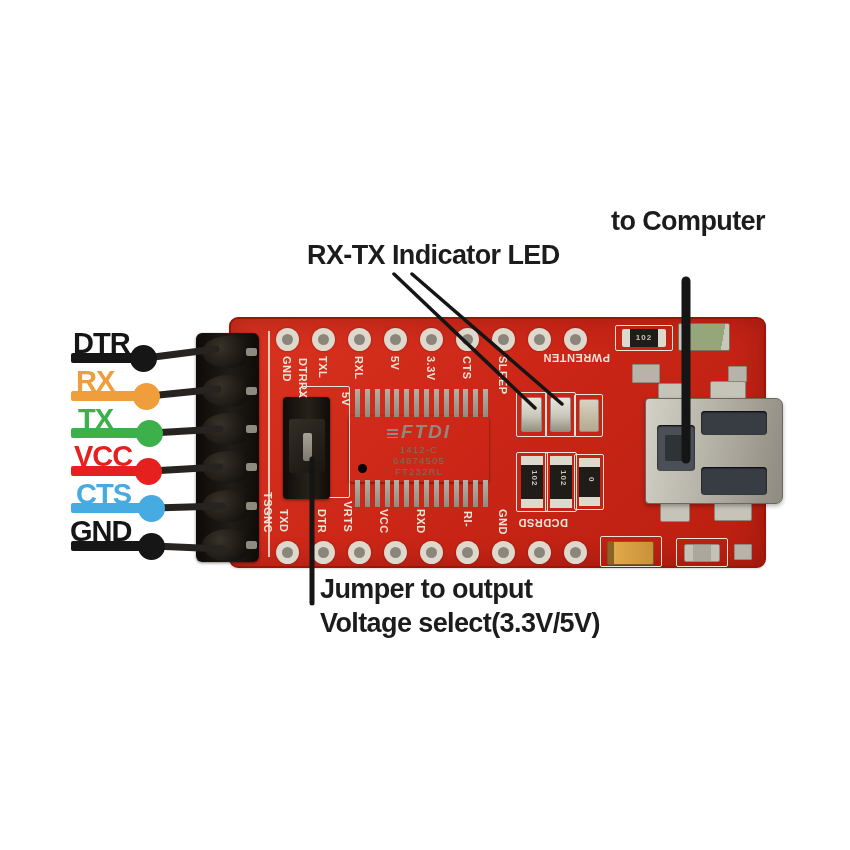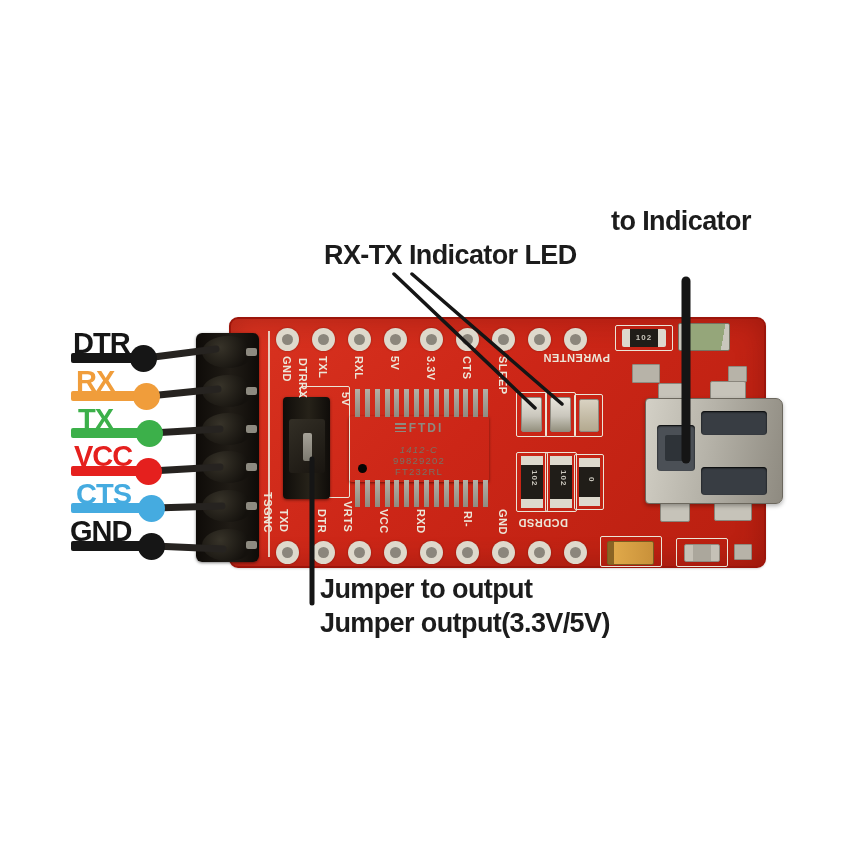--- a/index.html
+++ b/index.html
@@ -28,21 +28,21 @@
   .silk{position:absolute;color:#ece6d8;font-size:11px;font-weight:bold;letter-spacing:.5px;
         white-space:nowrap;transform-origin:0 0;}
   .outline{position:absolute;border:1.5px solid #ebe5d7;border-radius:2px;}
   .pad{position:absolute;background:#b7b3a8;border:1px solid #8f8b80;border-radius:1px;}
   
   #chip{position:absolute;left:349px;top:416px;width:140px;height:66px;border-radius:3px;
         background:linear-gradient(160deg,#2a2username 0%,#23201b 0%,#17140f 60%,#0f0c09 100%);
         box-shadow:0 1px 3px rgba(0,0,0,.5);}
   .chippin{position:absolute;width:5px;background:linear-gradient(#b3b0a6,#8f8b80);}
   .chiptext{position:absolute;left:0;right:0;text-align:center;color:#8d8a80;}
-  .chipbrand{top:5px;font-size:12px;font-weight:bold;letter-spacing:2px;}
+  .chipbrand{top:5px;font-size:19px;font-weight:bold;font-style:italic;letter-spacing:2px;}
   .chipline{font-size:9.5px;letter-spacing:1.2px;color:#767366;}
   .logobars{display:inline-block;width:11px;height:9px;margin-right:3px;
             background:repeating-linear-gradient(#8d8a80 0 2px,transparent 2px 4px);}
   
   #header{position:absolute;left:196px;top:333px;width:63px;height:229px;border-radius:6px;
           background:linear-gradient(90deg,#0e0b08,#201c16 55%,#0e0b08);box-shadow:0 1px 3px rgba(0,0,0,.5);}
   .bump{position:absolute;left:202px;width:52px;height:32px;border-radius:50%;
         background:radial-gradient(circle at 35% 35%,#373329,#14110d 70%);}
   .pintip{position:absolute;width:11px;height:8px;background:#8d8a80;border-radius:2px;}
   .ledbody{position:absolute;background:linear-gradient(#e9e6dd,#c9c6bc 55%,#95917f);
@@ -71,22 +71,22 @@
 
     <div id="header"></div>
 
     <div class="outline" style="left:300px;top:386px;width:50px;height:112px;"></div>
     <div class="abs" style="left:283px;top:397px;width:47px;height:102px;background:linear-gradient(90deg,#0f0c09,#262219 55%,#0f0c09);border-radius:4px;box-shadow:0 1px 3px rgba(0,0,0,.5);"></div>
     <div class="abs" style="left:289px;top:419px;width:36px;height:54px;background:linear-gradient(140deg,#332f26,#191510);border-radius:3px;"></div>
     <div class="abs" style="left:303px;top:433px;width:9px;height:28px;background:linear-gradient(#a6a298,#7d7a70);border-radius:2px;"></div>
 
     <div id="chip">
       <div class="chiptext chipbrand"><span class="logobars"></span><span>FTDI</span></div>
-      <div class="chiptext chipline" style="top:28px;font-style:italic;">1412-C</div>
-      <div class="chiptext chipline" style="top:39px;">99829202</div>
+      <div class="chiptext chipline" style="top:28px;">1412-C</div>
+      <div class="chiptext chipline" style="top:39px;">64874505</div>
       <div class="chiptext chipline" style="top:50px;">FT232RL</div>
       <div class="abs" style="left:9px;top:48px;width:9px;height:9px;border-radius:50%;background:#060504;"></div>
     </div>
 
     <div class="outline" style="left:516px;top:392px;width:31px;height:45px;"></div>
     <div class="outline" style="left:545px;top:392px;width:31px;height:45px;"></div>
     <div class="outline" style="left:574px;top:394px;width:29px;height:43px;"></div>
     <div class="ledbody" style="left:521px;top:397px;width:21px;height:35px;"></div>
     <div class="ledbody" style="left:550px;top:397px;width:21px;height:35px;"></div>
     <div class="ledbody" style="left:579px;top:399px;width:20px;height:33px;background:linear-gradient(#d9d2c2,#b3a98f);"></div>
@@ -283,21 +283,21 @@
       <div class="pinbar" style="left: 71px; top: 466px; width: 82px; background: rgb(229, 32, 30);"></div>
       <div class="pindot" style="left: 134.5px; top: 457.5px; background: rgb(229, 32, 30);"></div>
       <div class="pinlabel" style="left: 76px; top: 481px; color: rgb(69, 171, 224);">CTS</div>
       <div class="pinbar" style="left: 71px; top: 503px; width: 85px; background: rgb(69, 171, 224);"></div>
       <div class="pindot" style="left: 137.5px; top: 494.5px; background: rgb(69, 171, 224);"></div>
       <div class="pinlabel" style="left: 70px; top: 518px; color: rgb(22, 22, 22);">GND</div>
       <div class="pinbar" style="left: 71px; top: 541px; width: 85px; background: rgb(22, 22, 22);"></div>
       <div class="pindot" style="left: 137.5px; top: 532.5px; background: rgb(22, 22, 22);"></div>
     </div>
 
-  <div class="ann" style="left:324px;top:238px;">RX-TX Indicator LED</div>
+  <div class="ann" style="left:307px;top:238px;">RX-TX Indicator LED</div>
   <div class="ann" style="left:611px;top:204px;">
-    <div>to Indicator</div>
+    <div>to Computer</div>
   </div>
   <div class="ann" style="left:320px;top:572px;">
     <div>Jumper to output</div>
-    <div>Jumper output(3.3V/5V)</div>
+    <div>Voltage select(3.3V/5V)</div>
   </div>
 </div>
 
 </body></html>

